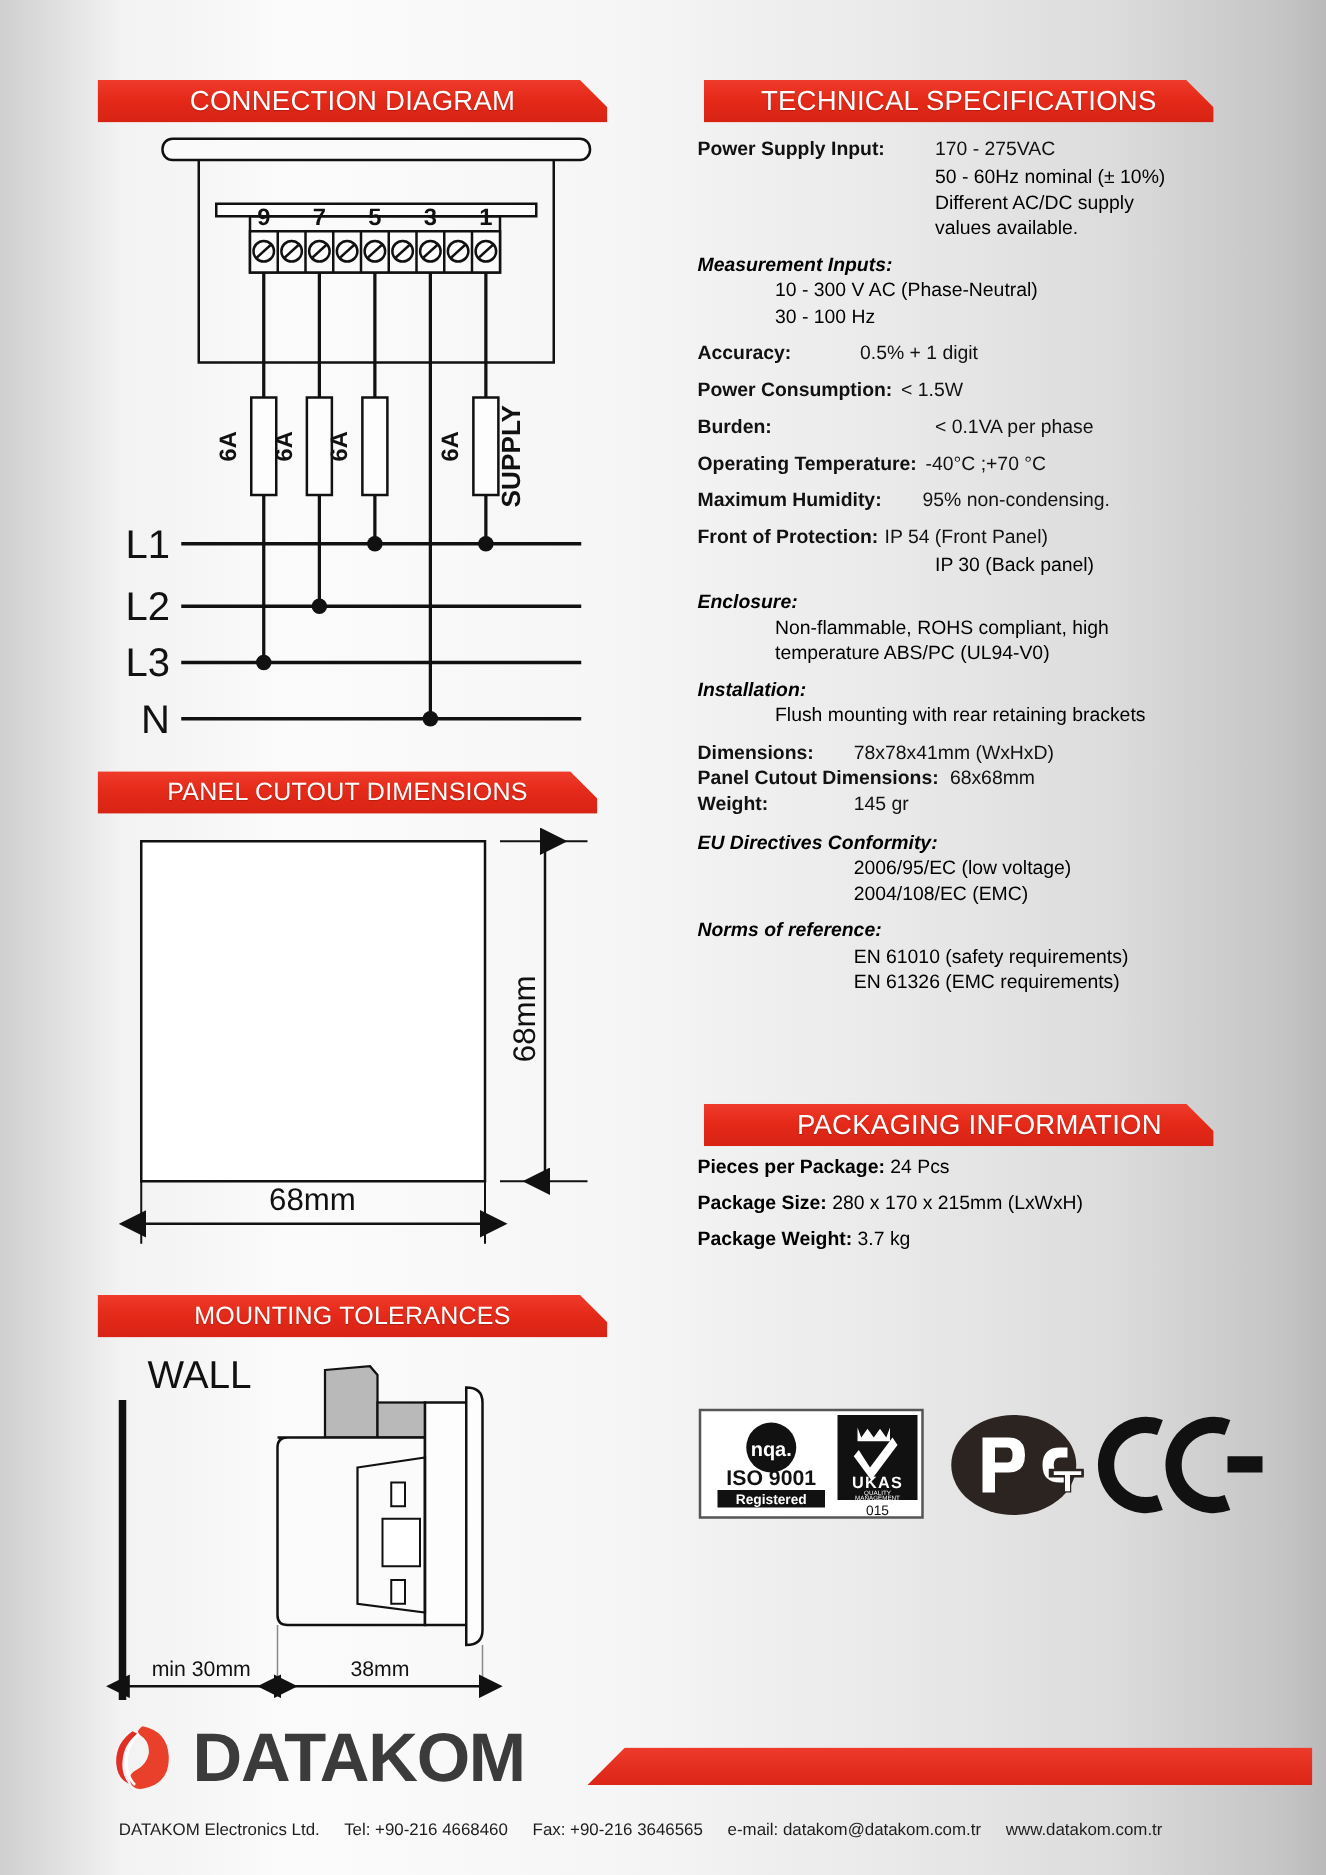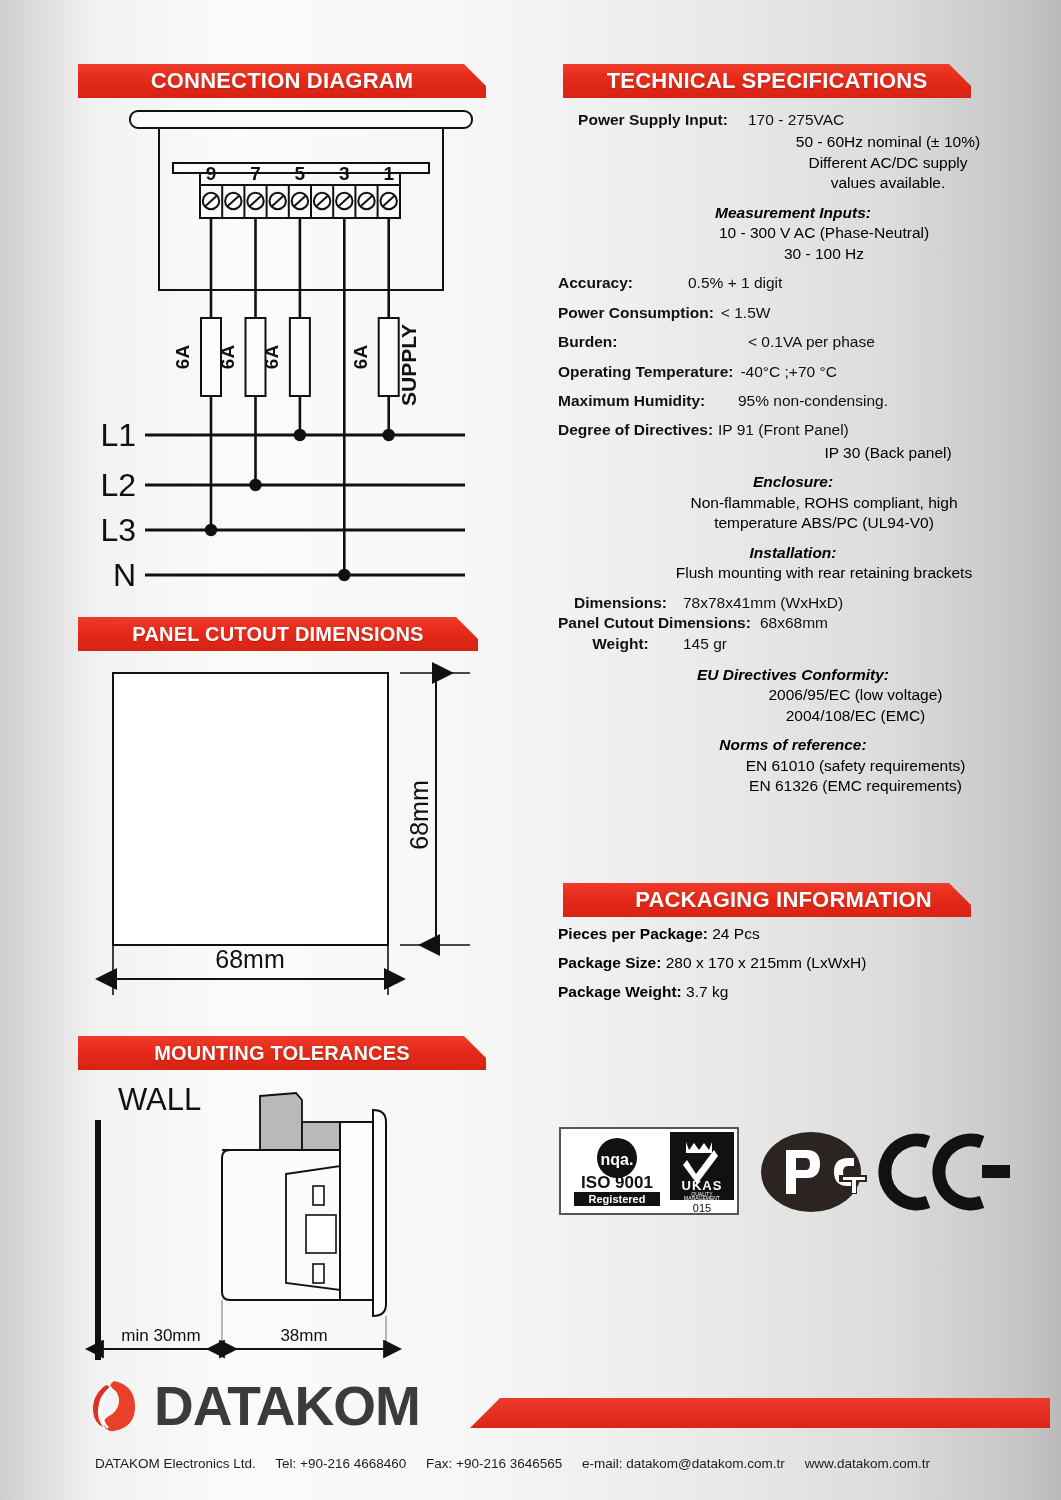--- a/index.html
+++ b/index.html
@@ -20,33 +20,33 @@
   
   .banner {
     position: absolute;
     height: 34px;
     background: linear-gradient(180deg,#ef3b2b 0%, #e52a19 45%, #d72314 100%);
     clip-path: polygon(0 0, calc(100% - 22px) 0, 100% 22px, 100% 100%, 0 100%);
     display: flex; align-items: center; justify-content: center;
     box-shadow: 0 2px 3px rgba(0,0,0,.22);
   }
   .banner span {
-    color: #fff; font-weight: bold; font-size: 22px;
+    color: #fff; font-weight: normal; font-size: 22px;
     letter-spacing: .2px; white-space: nowrap;
     text-shadow: 0 1px 1px rgba(0,0,0,.22);
   }
   .banner.small span { font-size: 20px; }
   .svgbox { position:absolute; }
 
   
   .specs { position: absolute; left: 558px; top: 110px; width: 470px; }
   .srow { display: flex; font-size: 15.5px; color: #111; line-height: 1.32; margin-bottom: 2px; }
   .srow .k { font-weight: bold; white-space: nowrap; }
   .srow .v { font-weight: normal; }
-  .blk { margin-bottom: 9px; text-align: center; }
+  .blk { margin-bottom: 9px; }
   .hang { padding-left: 62px; font-size: 15.5px; line-height: 1.32; }
   .lbl { font-weight: bold; font-size: 15.5px; line-height: 1.32; font-style: italic; }
 
   .pkg { position: absolute; left: 558px; top: 925px; width: 470px; }
   .pkg .prow { font-size: 15.5px; margin-bottom: 11px; }
   .pkg .prow b { font-weight: bold; }
 
   
   .logos { position:absolute; left:558px; top:1120px; width:470px; height:110px; }
 
@@ -311,22 +311,22 @@
       <span class="v" style="margin-left:7px">-40°C ;+70 °C</span>
     </div>
 
     <div class="srow" style="margin-bottom:9px">
       <span class="k" style="width:180px">Maximum Humidity:</span>
       <span class="v">95% non-condensing.</span>
     </div>
 
     <div class="blk">
       <div class="srow">
-        <span class="k">Degree of Directives:</span>
-        <span class="v" style="margin-left:5px">IP 91 (Front Panel)</span>
+        <span class="k">Front of Protection:</span>
+        <span class="v" style="margin-left:5px">IP 54 (Front Panel)</span>
       </div>
       <div class="hang" style="padding-left:190px">IP 30 (Back panel)</div>
     </div>
 
     <div class="blk">
       <div class="lbl">Enclosure:</div>
       <div class="hang">Non-flammable, ROHS compliant, high</div>
       <div class="hang">temperature ABS/PC (UL94-V0)</div>
     </div>
 

